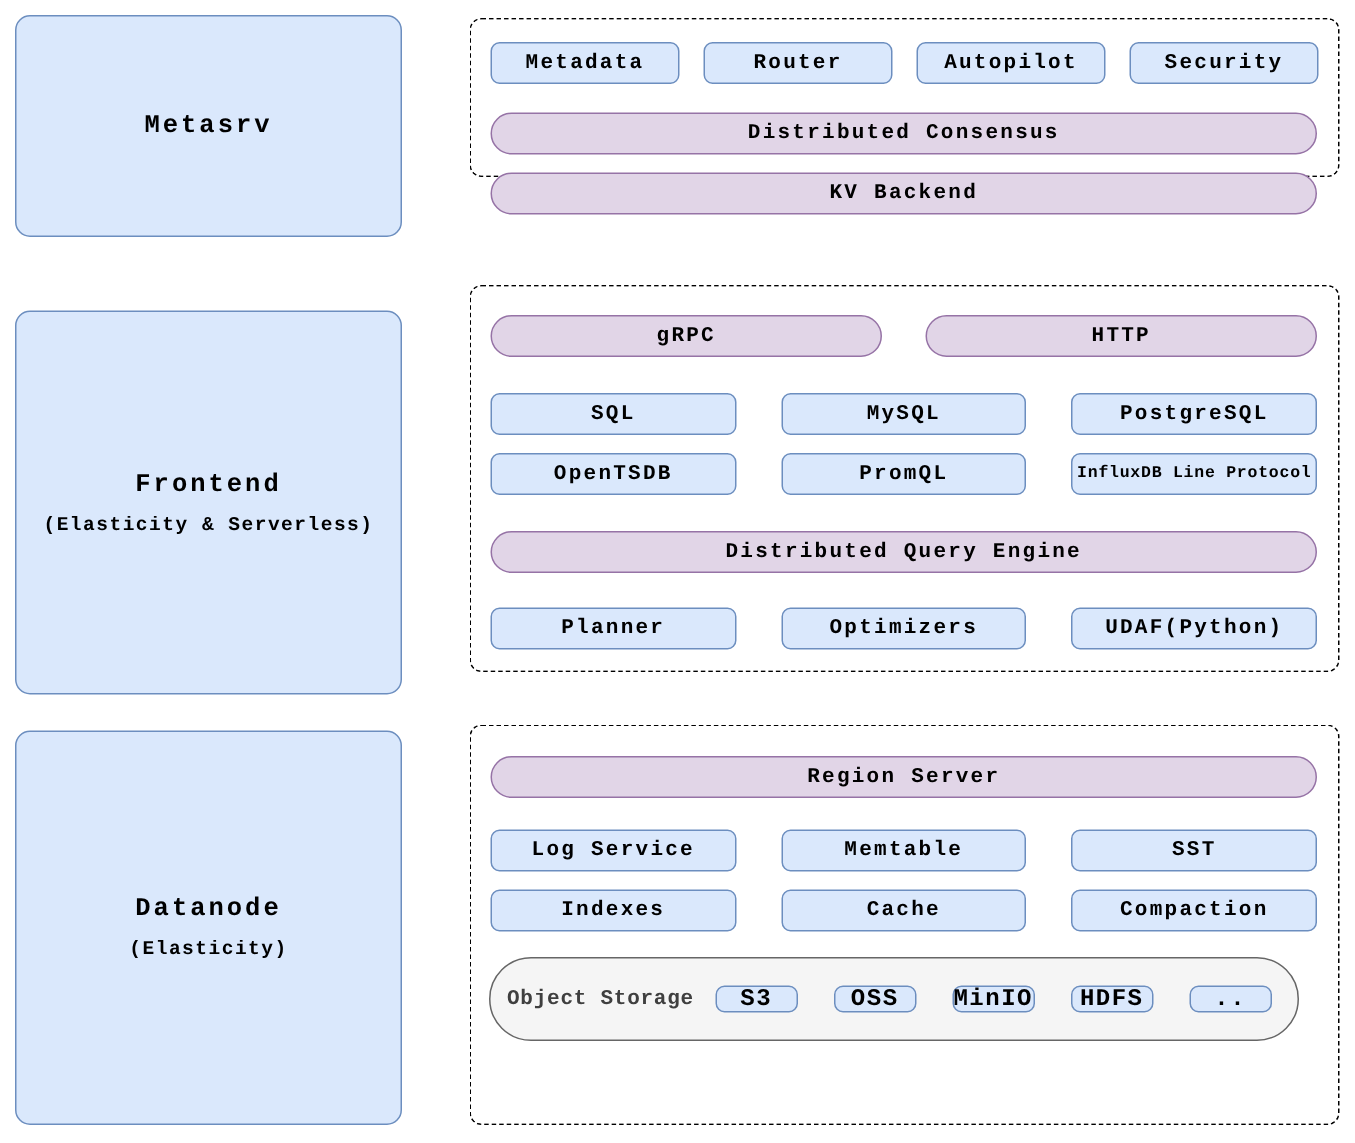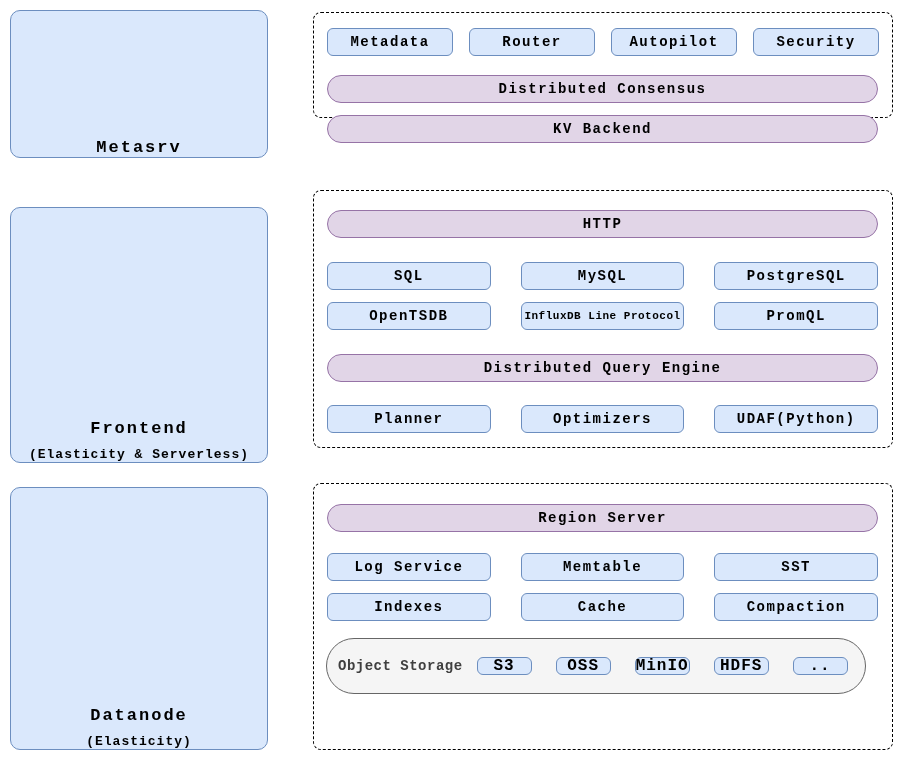--- a/index.html
+++ b/index.html
@@ -8,21 +8,21 @@
     font-family:"Liberation Mono", "DejaVu Sans Mono", monospace;
     color:var(--text, #000);
   }
 
   
   .left-box {
     position:absolute; left:10px; width:258px; box-sizing:border-box;
     background:var(--blue-fill, #dae8fc);
     border:1px solid var(--blue-border, #6c8ebf);
     border-radius:10px;
-    display:flex; flex-direction:column; align-items:center; justify-content:flex-end;
+    display:flex; flex-direction:column; align-items:center; justify-content:center;
     gap:9px;
   }
   .lb-title { font-size:17px; font-weight:bold; letter-spacing:2px; }
   .lb-sub   { font-size:13px; font-weight:bold; letter-spacing:1px; }
 
   
   .panel {
     position:absolute; left:313px; width:580px; box-sizing:border-box;
     border:1px dashed var(--panel-border, #000);
     border-radius:8px; background:#ffffff;
@@ -94,31 +94,32 @@
     <div class="pill pill1">Distributed Consensus</div>
     <div class="pill pill2">KV Backend</div>
   </div>
 
   <div class="left-box" style="top:207px; height:256px;">
     <div class="lb-title">Frontend</div>
     <div class="lb-sub">(Elasticity &amp; Serverless)</div>
   </div>
   <div class="panel" id="panel-frontend" style="top:190px; height:258px;">
     <div class="row entry">
+      <div class="pill">gRPC</div>
       <div class="pill">HTTP</div>
     </div>
     <div class="row prot1">
       <div class="box">SQL</div>
       <div class="box">MySQL</div>
       <div class="box">PostgreSQL</div>
     </div>
     <div class="row prot2">
       <div class="box">OpenTSDB</div>
+      <div class="box">PromQL</div>
       <div class="box small-text">InfluxDB Line Protocol</div>
-      <div class="box">PromQL</div>
     </div>
     <div class="pill qpill">Distributed Query Engine</div>
     <div class="row qrow">
       <div class="box">Planner</div>
       <div class="box">Optimizers</div>
       <div class="box">UDAF(Python)</div>
     </div>
   </div>
 
   <div class="left-box" style="top:487px; height:263px;">

